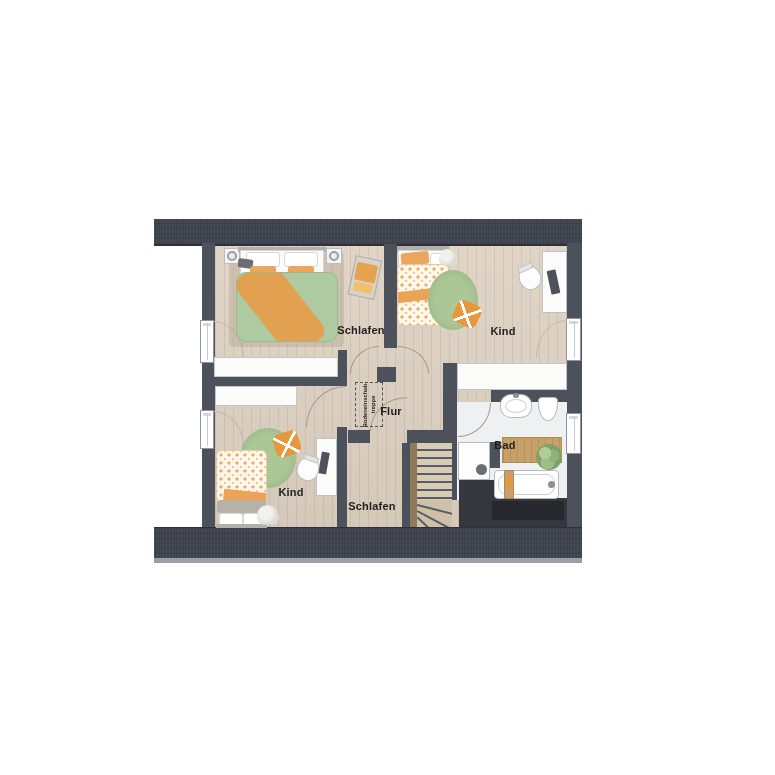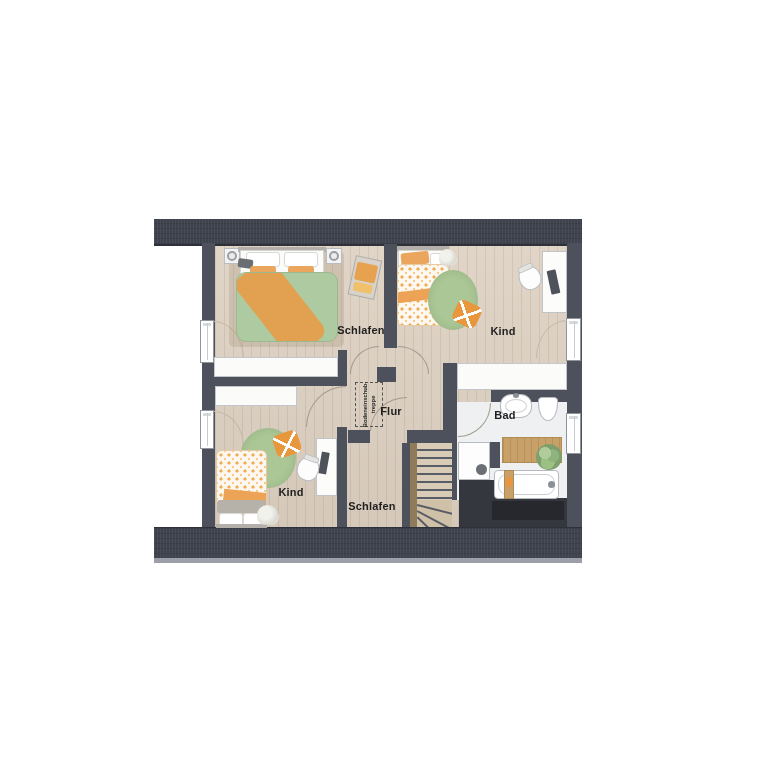--- a/index.html
+++ b/index.html
@@ -214,15 +214,15 @@
   <div class="tub" style="left:494px;top:470px;width:65px;height:29px;"></div>
   <div class="tubtray" style="left:504px;top:470px;width:10px;height:29px;"></div>
   <div class="bottle" style="left:506px;top:477px;width:6px;height:10px;"></div>
   <div class="faucet" style="left:548px;top:481px;width:7px;height:7px;"></div>
 
   <div class="room-label" style="left:326px;top:324px;width:70px;">Schlafen</div>
   <div class="room-label" style="left:478px;top:325px;width:50px;">Kind</div>
   <div class="room-label" style="left:266px;top:486px;width:50px;">Kind</div>
   <div class="room-label" style="left:369px;top:405px;width:44px;">Flur</div>
   <div class="room-label" style="left:337px;top:500px;width:70px;">Schlafen</div>
-  <div class="room-label" style="left:485px;top:409px;width:40px;">Bad</div>
+  <div class="room-label" style="left:485px;top:439px;width:40px;">Bad</div>
 
 </div>
 
 </body></html>

